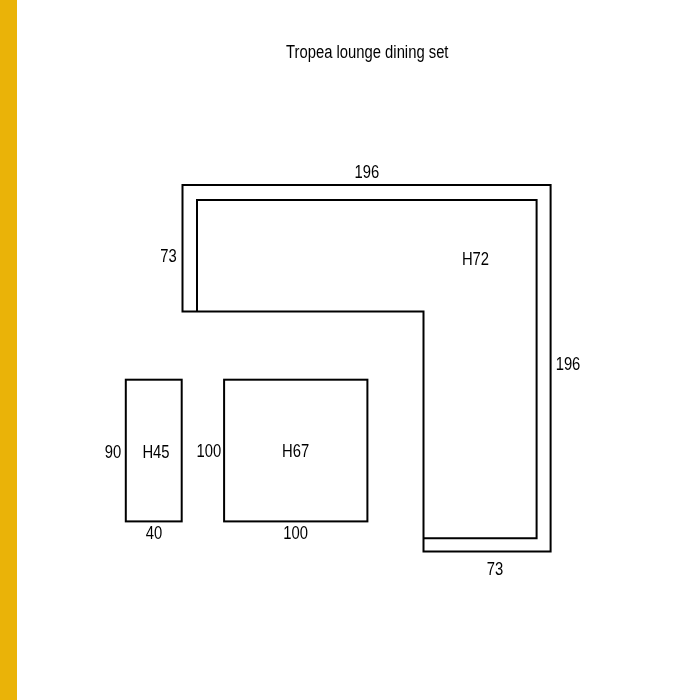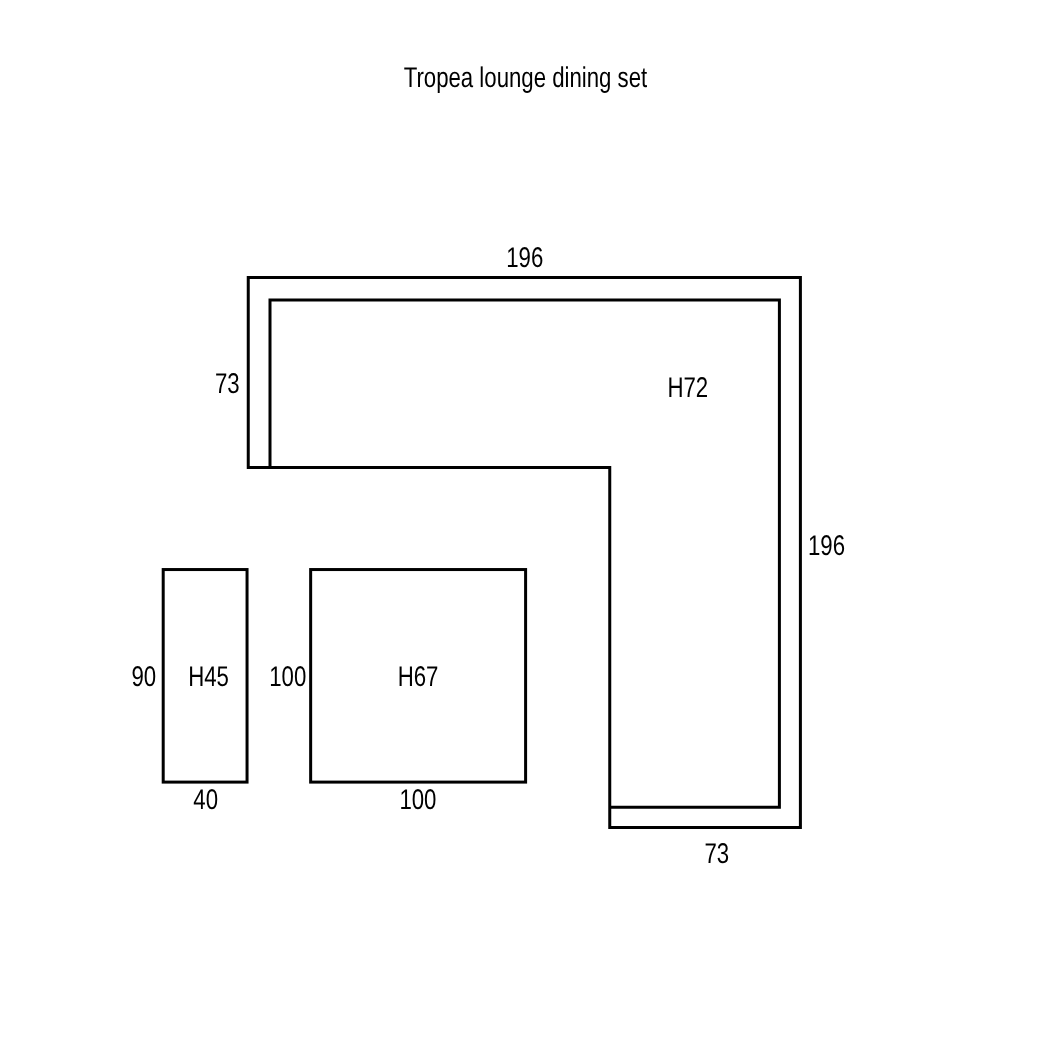--- a/index.html
+++ b/index.html
@@ -1,17 +1,17 @@
 <!DOCTYPE html>
 <html><head>
 <meta charset="utf-8">
 <title>Tropea lounge dining set</title>
 <style>
   html,body{margin:0;padding:0;background:#ffffff;}
-  .page{width:592px;height:700px;position:relative;background:#eab308;overflow:hidden;}
+  .page{width:592px;height:700px;position:relative;background:#eab308;overflow:hidden;padding-left:17px;}
   svg{display:block;filter:blur(0px);}
   text{font-family:"Liberation Sans",sans-serif;font-size:19px;fill:#000000;}
 </style>
 </head>
 <body>
 <div class="page">
 <svg width="700" height="700" viewBox="0 0 700 700">
 
   <rect x="0" y="0" width="700" height="700" fill="#ffffff"></rect>
 

